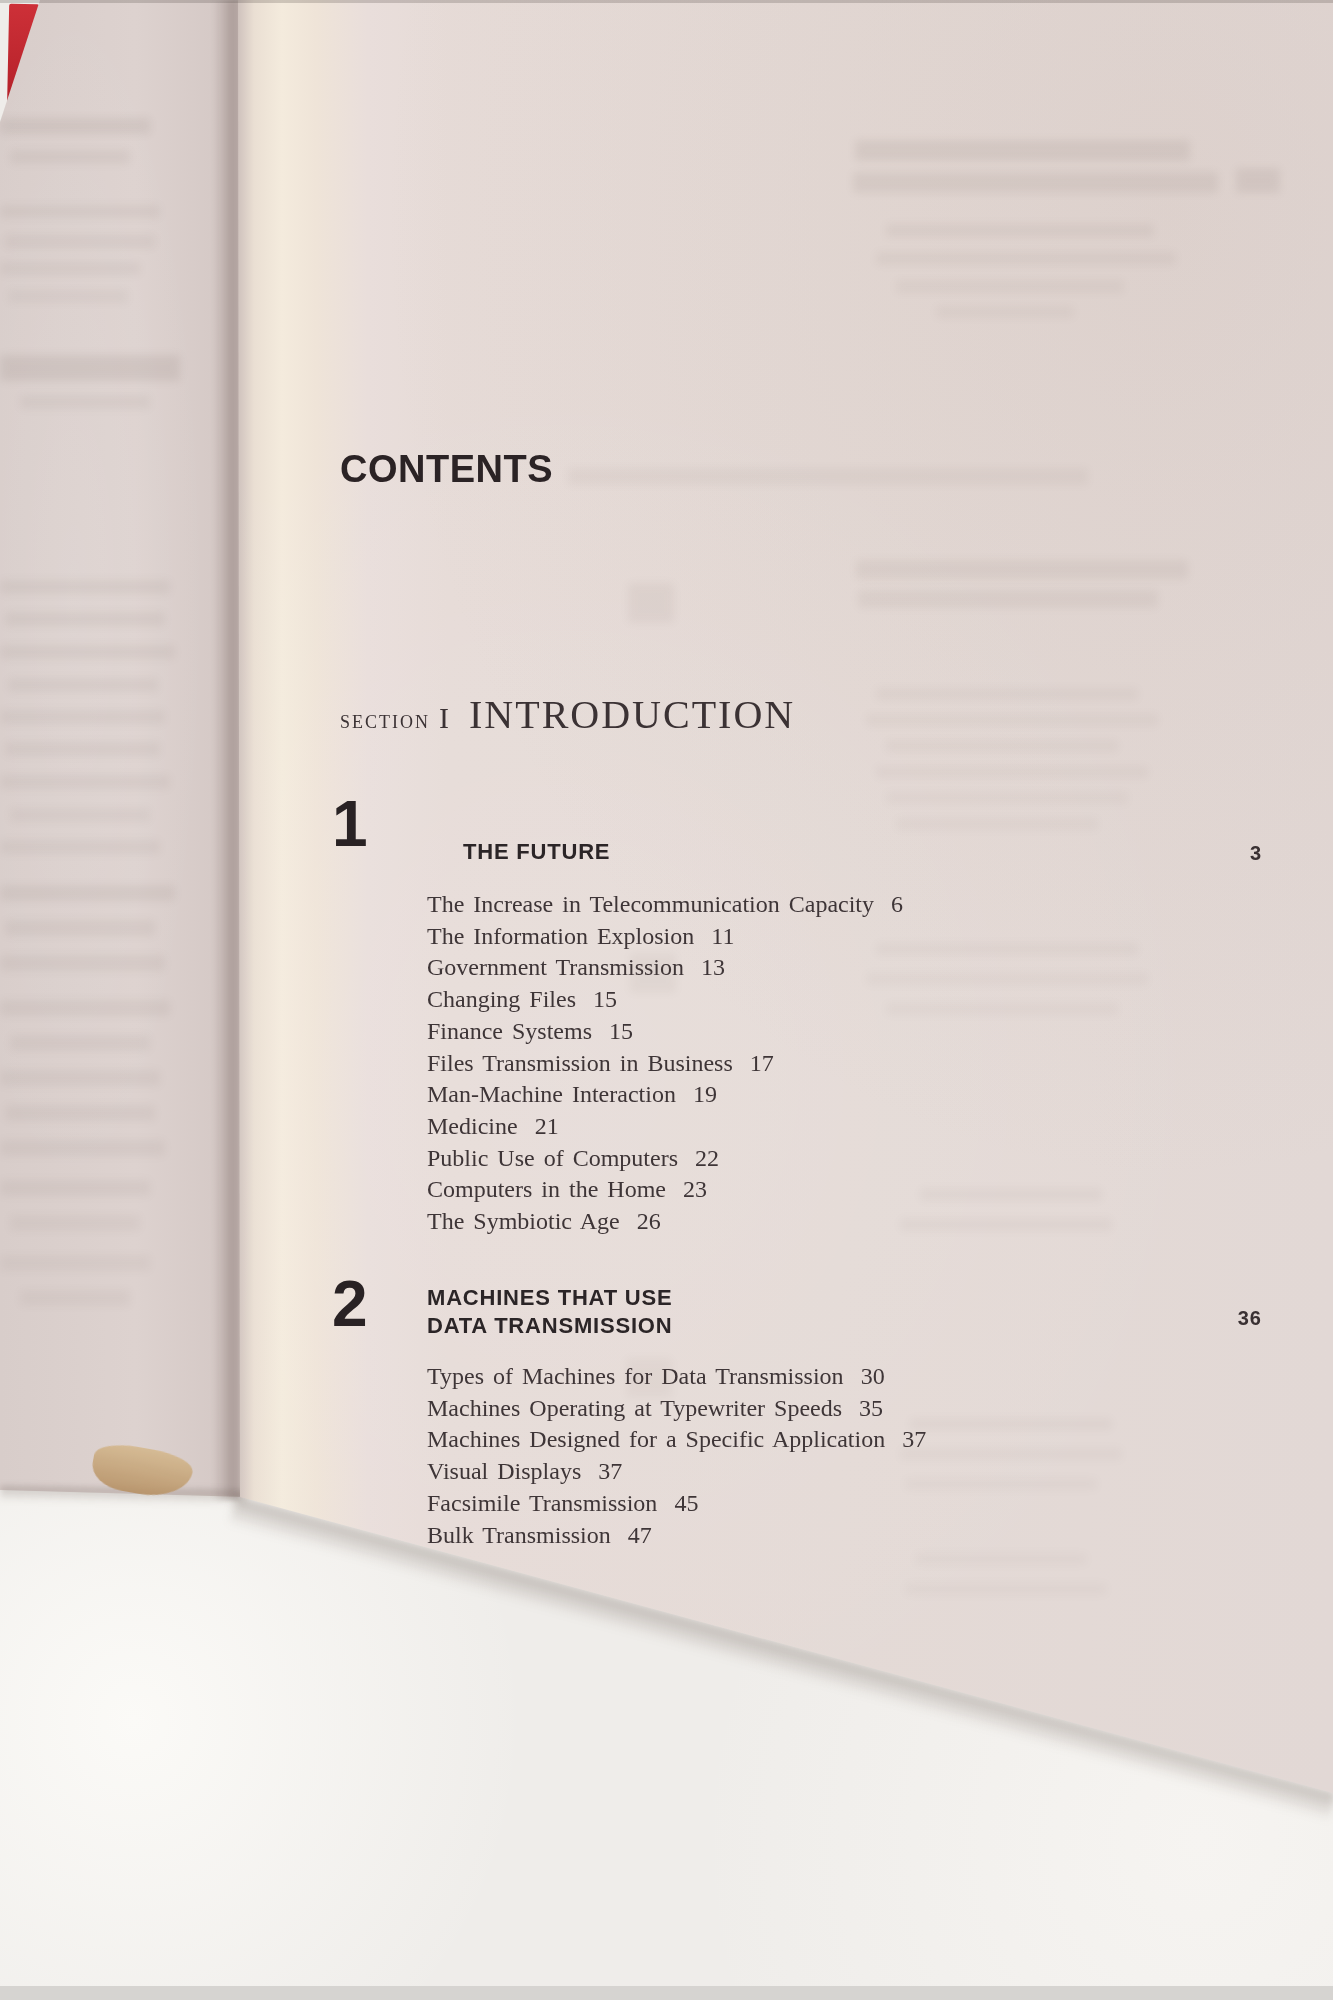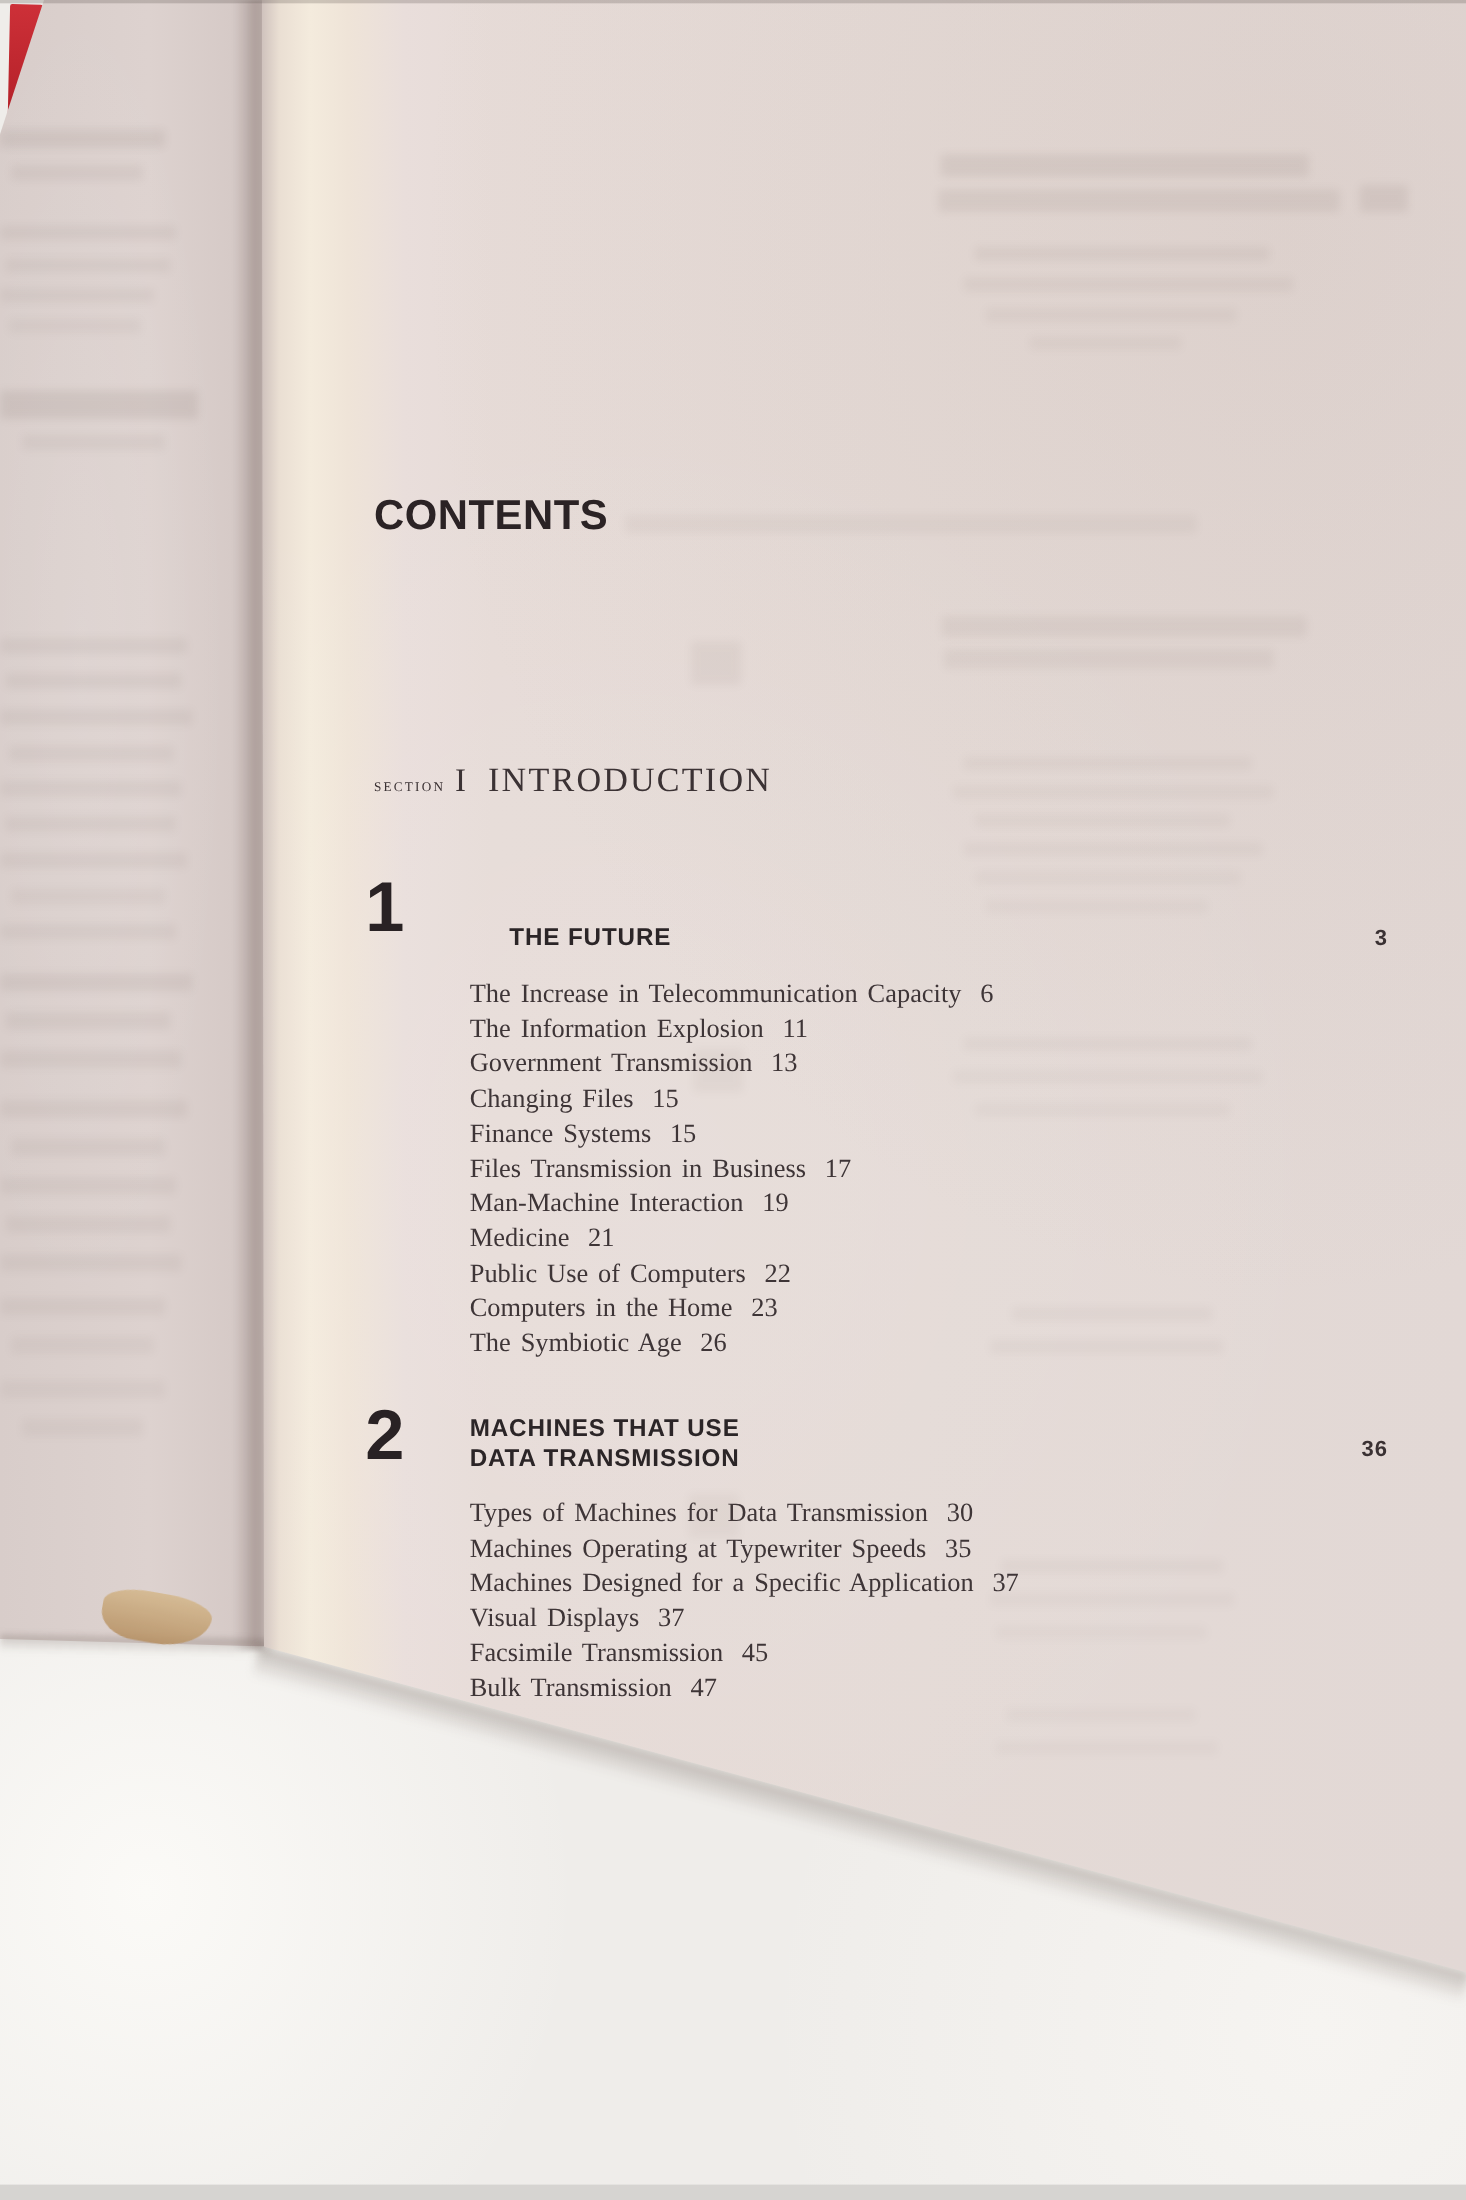--- a/index.html
+++ b/index.html
@@ -53,23 +53,23 @@
   .sheet-bottom-shadow{position:absolute;left:236px;top:1496px;width:1140px;height:30px;
     z-index:3;transform:rotate(15.1deg);transform-origin:left top;
     background:linear-gradient(180deg,rgba(95,80,72,.33),rgba(95,80,72,0));
     filter:blur(4px);}
 
   
   .contents-title{position:absolute;left:102px;top:450px;
     font:700 38px/1 "Liberation Sans",sans-serif;letter-spacing:.5px;color:#2b2325;}
   .section-heading{position:absolute;left:102px;top:691px;display:flex;
     align-items:baseline;color:#3b3234;font-family:"Liberation Serif",serif;}
-  .section-label{font-size:12px;letter-spacing:2px;}
+  .section-label{font-size:18px;letter-spacing:2px;}
   .section-numeral{font-size:30px;margin-left:9px;}
-  .section-title{font-size:31px;letter-spacing:2px;margin-left:20px;}
+  .section-title{font-size:40px;letter-spacing:2px;margin-left:20px;}
 
   .chapter-number{position:absolute;left:94px;
     font:700 64px/0.78 "Liberation Sans",sans-serif;color:#292224;}
   .chapter-title{position:absolute;left:189px;
     font:700 22px/28px "Liberation Sans",sans-serif;letter-spacing:.8px;color:#2b2527;}
   .chapter-page-number{position:absolute;left:780px;width:244px;text-align:right;
     font:700 20px/1 "Liberation Sans",sans-serif;letter-spacing:1px;color:#3a3133;}
   .chapter-entry-list{position:absolute;left:189px;width:840px;}
   .toc-entry{font:400 24px/31.7px "Liberation Serif",serif;color:#3e3537;
     word-spacing:3px;white-space:nowrap;}

